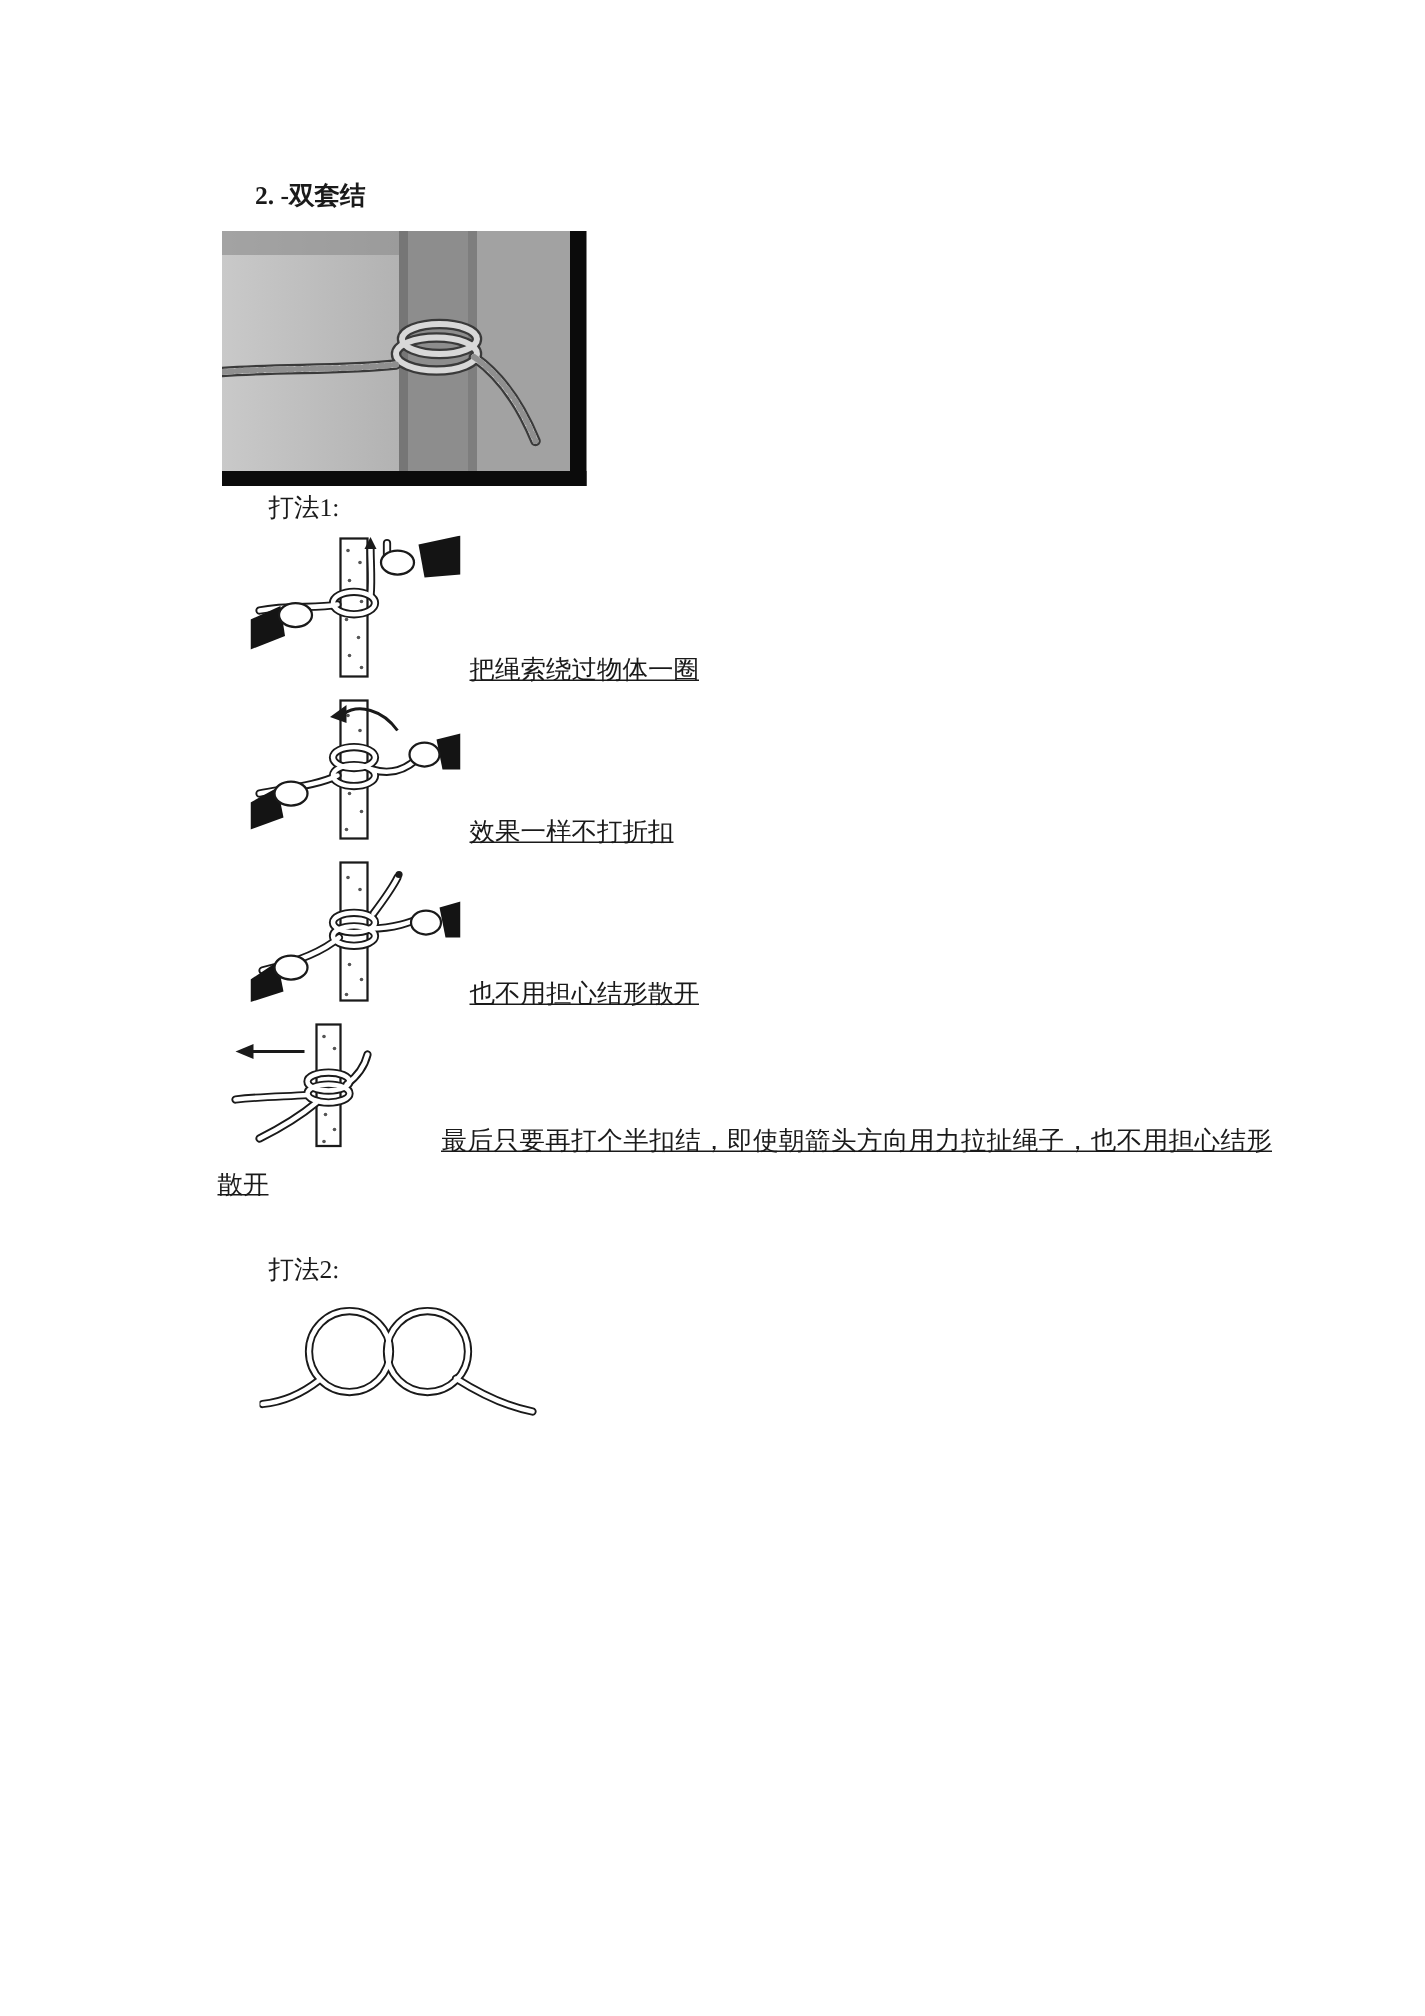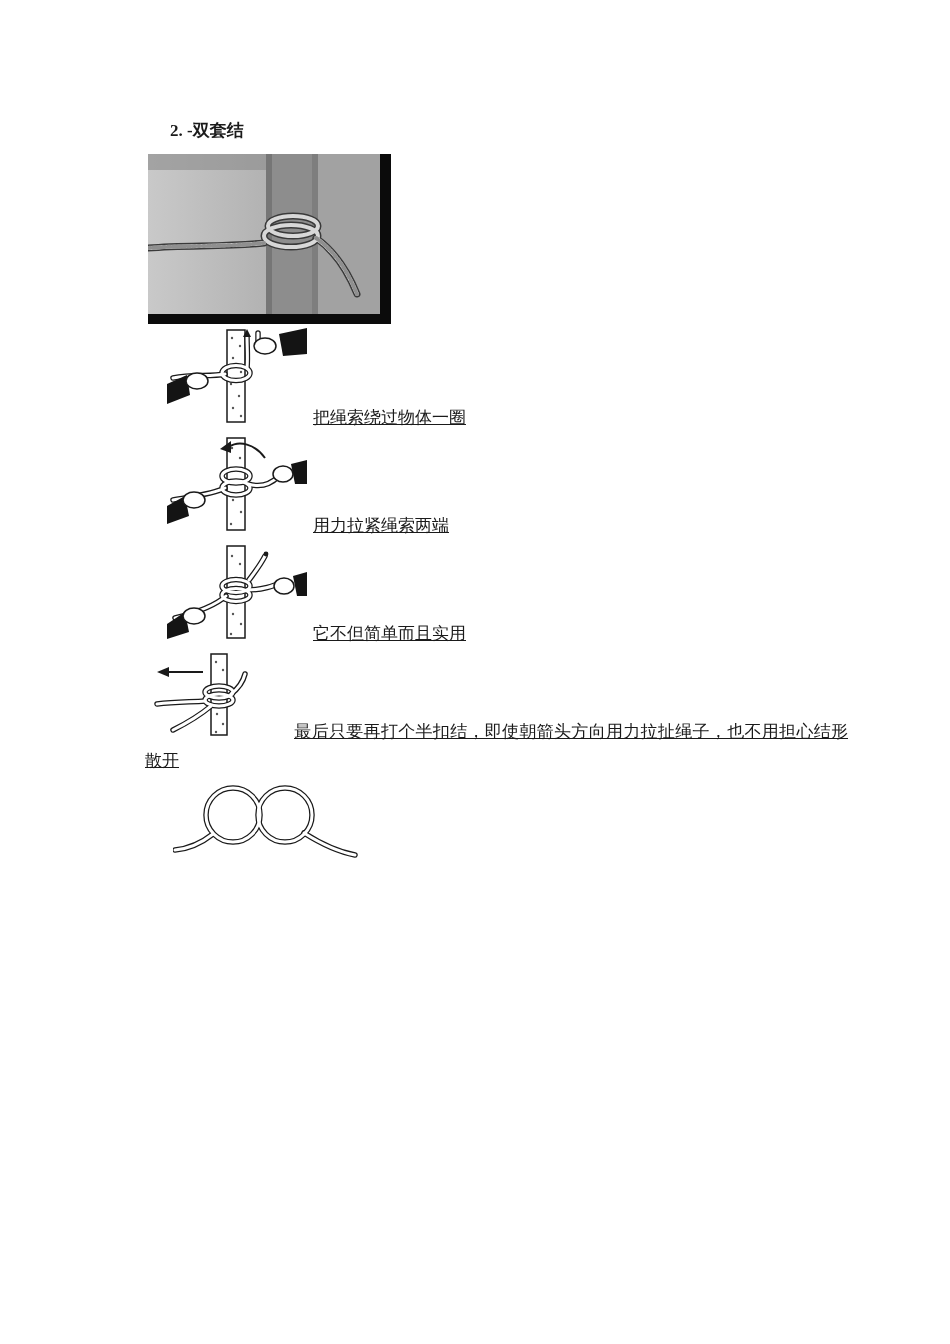--- a/index.html
+++ b/index.html
@@ -76,20 +76,21 @@
       <ellipse class="ph-ropec" cx="143" cy="82" rx="27" ry="11" fill="none"></ellipse>
       <ellipse class="ph-ropec" cx="145" cy="72" rx="25" ry="10" fill="none"></ellipse>
       <path class="ph-ropec" d="M168,84 C188,98 200,118 209,140"></path>
       <path class="ph-ropet" d="M0,94 C40,91 78,93 116,89"></path>
       <path class="ph-ropet" d="M168,84 C188,98 200,118 209,140"></path>
     </svg>
   </div>
 
 
 
+  <p class="tight-line">打法1:</p>
 
   
   <p class="step">
     <svg class="ill" width="140" height="95" viewBox="0 0 140 95">
       <rect class="pole" x="60" y="2" width="18" height="92"></rect>
       <circle class="spk" cx="65" cy="10" r="1.2"></circle>
         <circle class="spk" cx="73" cy="18" r="1.2"></circle>
       <circle class="spk" cx="66" cy="30" r="1.2"></circle>
         <circle class="spk" cx="74" cy="44" r="1.2"></circle>
       <circle class="spk" cx="64" cy="56" r="1.2"></circle>
@@ -128,21 +129,21 @@
       <ellipse class="ropeo" cx="69" cy="52" rx="14" ry="7"></ellipse>
       <path class="ropeo" d="M81,48 C94,52 104,48 112,40"></path>
       <path class="ropec" d="M6,64 C28,60 46,58 58,52"></path>
       <ellipse class="ropec" cx="69" cy="40" rx="14" ry="7"></ellipse>
       <ellipse class="ropec" cx="69" cy="52" rx="14" ry="7"></ellipse>
       <path class="ropec" d="M81,48 C94,52 104,48 112,40"></path>
       <polygon class="sleeve" points="0,70 18,60 22,80 0,88"></polygon>
       <ellipse class="hand" cx="27" cy="64" rx="11" ry="8"></ellipse>
       <polygon class="sleeve" points="124,28 140,24 140,48 128,48"></polygon>
       <ellipse class="hand" cx="116" cy="38" rx="10" ry="8"></ellipse>
-    </svg><span>用力拉紧绳索两端</span>
+    </svg><span>效果一样不打折扣</span>
   </p>
 
   
   <p class="step">
     <svg class="ill" width="140" height="95" viewBox="0 0 140 95">
       <rect class="pole" x="60" y="2" width="18" height="92"></rect>
       <circle class="spk" cx="65" cy="12" r="1.2"></circle>
         <circle class="spk" cx="73" cy="20" r="1.2"></circle>
       <circle class="spk" cx="66" cy="70" r="1.2"></circle>
         <circle class="spk" cx="74" cy="80" r="1.2"></circle>
@@ -155,21 +156,21 @@
       <path class="ropec" d="M8,74 C32,68 50,60 59,52"></path>
       <ellipse class="ropec" cx="69" cy="42" rx="14" ry="6.5"></ellipse>
       <ellipse class="ropec" cx="69" cy="51" rx="14" ry="6.5"></ellipse>
       <path class="ropec" d="M80,46 C96,46 106,42 116,38"></path>
       <path class="ropec" d="M82,36 C88,28 94,20 98,12"></path>
       <circle class="ah" cx="99" cy="10" r="2.4"></circle>
       <polygon class="sleeve" points="0,80 18,68 22,88 0,95"></polygon>
       <ellipse class="hand" cx="27" cy="72" rx="11" ry="8"></ellipse>
       <polygon class="sleeve" points="126,32 140,28 140,52 130,52"></polygon>
       <ellipse class="hand" cx="117" cy="42" rx="10" ry="8"></ellipse>
-    </svg><span>它不但简单而且实用</span>
+    </svg><span>也不用担心结形散开</span>
   </p>
 
   
   <p class="step">
     <svg class="ill ill-last" width="135" height="85" viewBox="0 0 135 85">
       <rect class="pole" x="58" y="2" width="16" height="81"></rect>
       <circle class="spk" cx="63" cy="10" r="1.2"></circle>
         <circle class="spk" cx="70" cy="18" r="1.2"></circle>
       <circle class="spk" cx="64" cy="62" r="1.2"></circle>
         <circle class="spk" cx="70" cy="72" r="1.2"></circle>
@@ -182,20 +183,21 @@
       <path class="ropeo" d="M58,54 C46,64 32,72 20,78"></path>
       <path class="ropeo" d="M78,42 C86,36 90,30 92,22"></path>
       <path class="ropec" d="M4,52 C22,50 38,50 52,49"></path>
       <ellipse class="ropec" cx="66" cy="40" rx="14" ry="6"></ellipse>
       <ellipse class="ropec" cx="66" cy="48" rx="14" ry="6"></ellipse>
       <path class="ropec" d="M58,54 C46,64 32,72 20,78"></path>
       <path class="ropec" d="M78,42 C86,36 90,30 92,22"></path>
     </svg><span>最后只要再打个半扣结，即使朝箭头方向用力拉扯绳子，也不用担心结形散开</span>
   </p>
 
+  <p class="method2-label">打法2:</p>
 
   <p class="method2-row">
     <svg class="ill" width="185" height="85" viewBox="0 0 185 85">
       <circle class="ropeo" cx="60" cy="38" r="27"></circle>
       <circle class="ropeo" cx="112" cy="38" r="27"></circle>
       <path class="ropeo" d="M40,57 C26,68 13,72 2,73"></path>
       <path class="ropeo" d="M131,56 C150,68 166,75 182,78"></path>
       <circle class="ropec" cx="60" cy="38" r="27"></circle>
       <circle class="ropec" cx="112" cy="38" r="27"></circle>
       <path class="ropec" d="M40,57 C26,68 13,72 2,73"></path>

